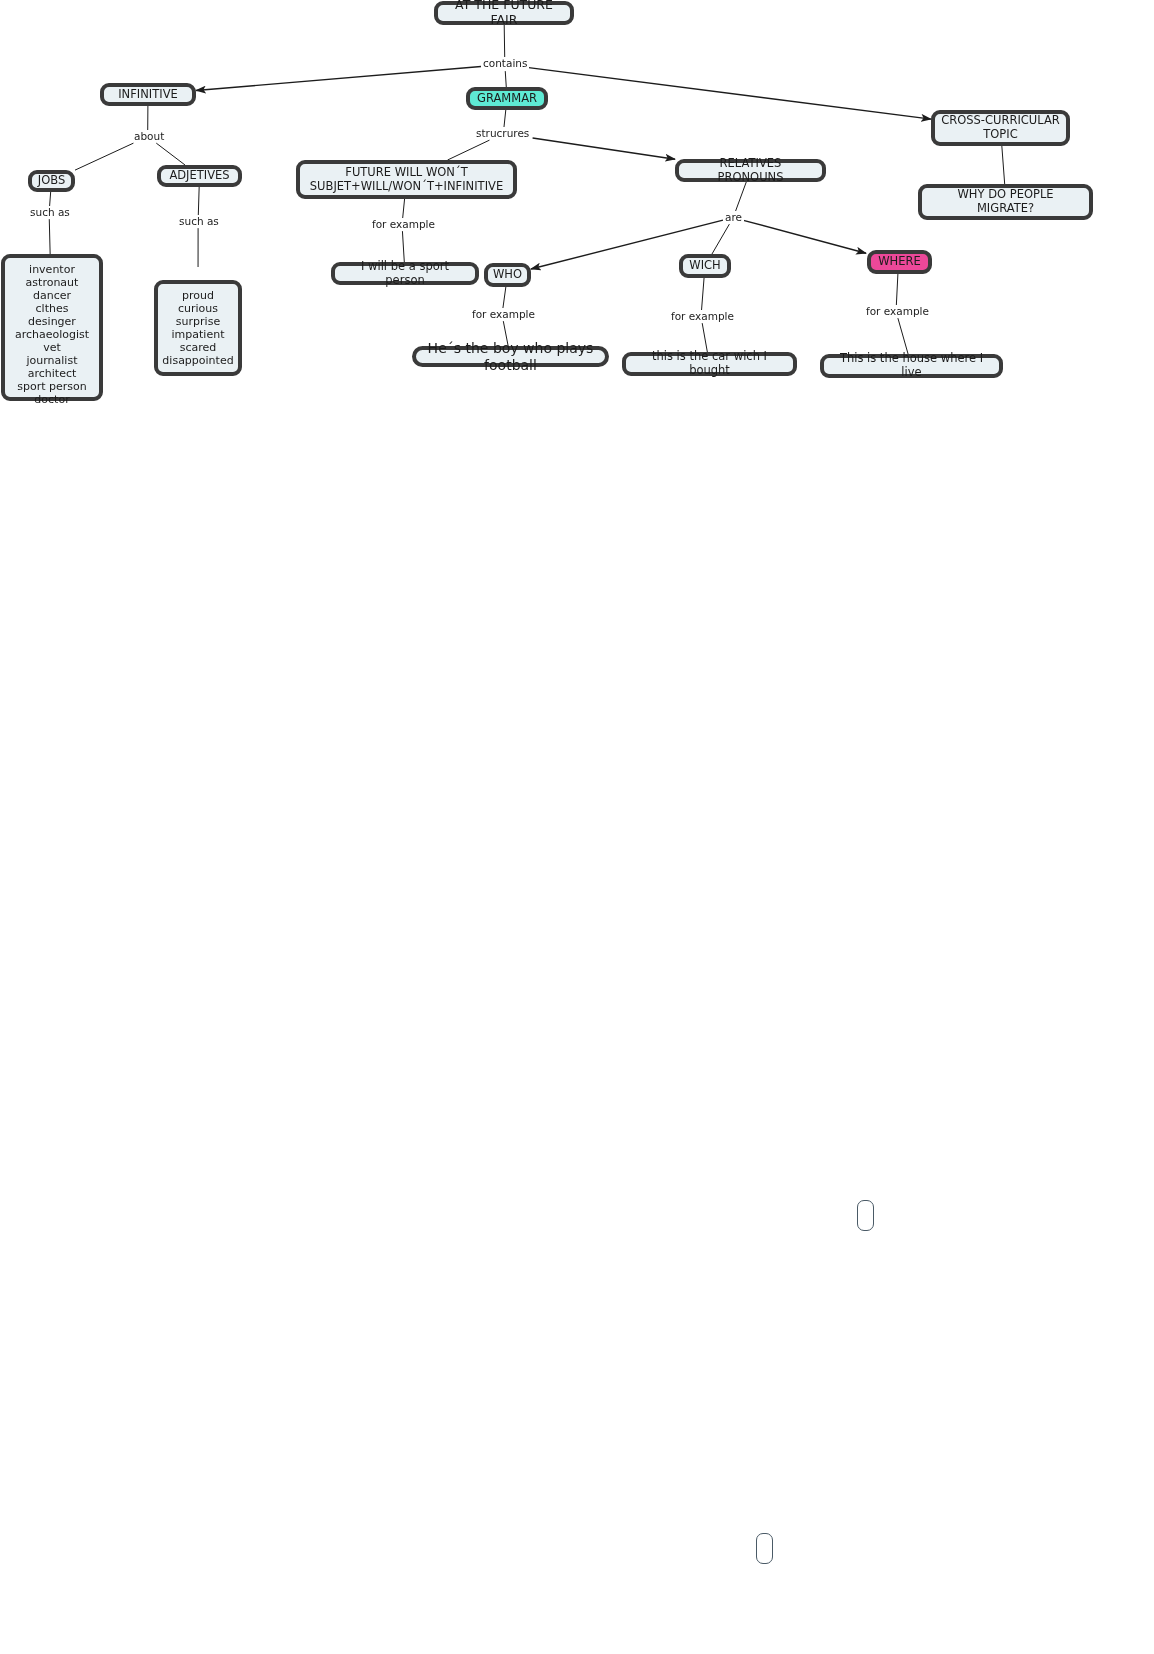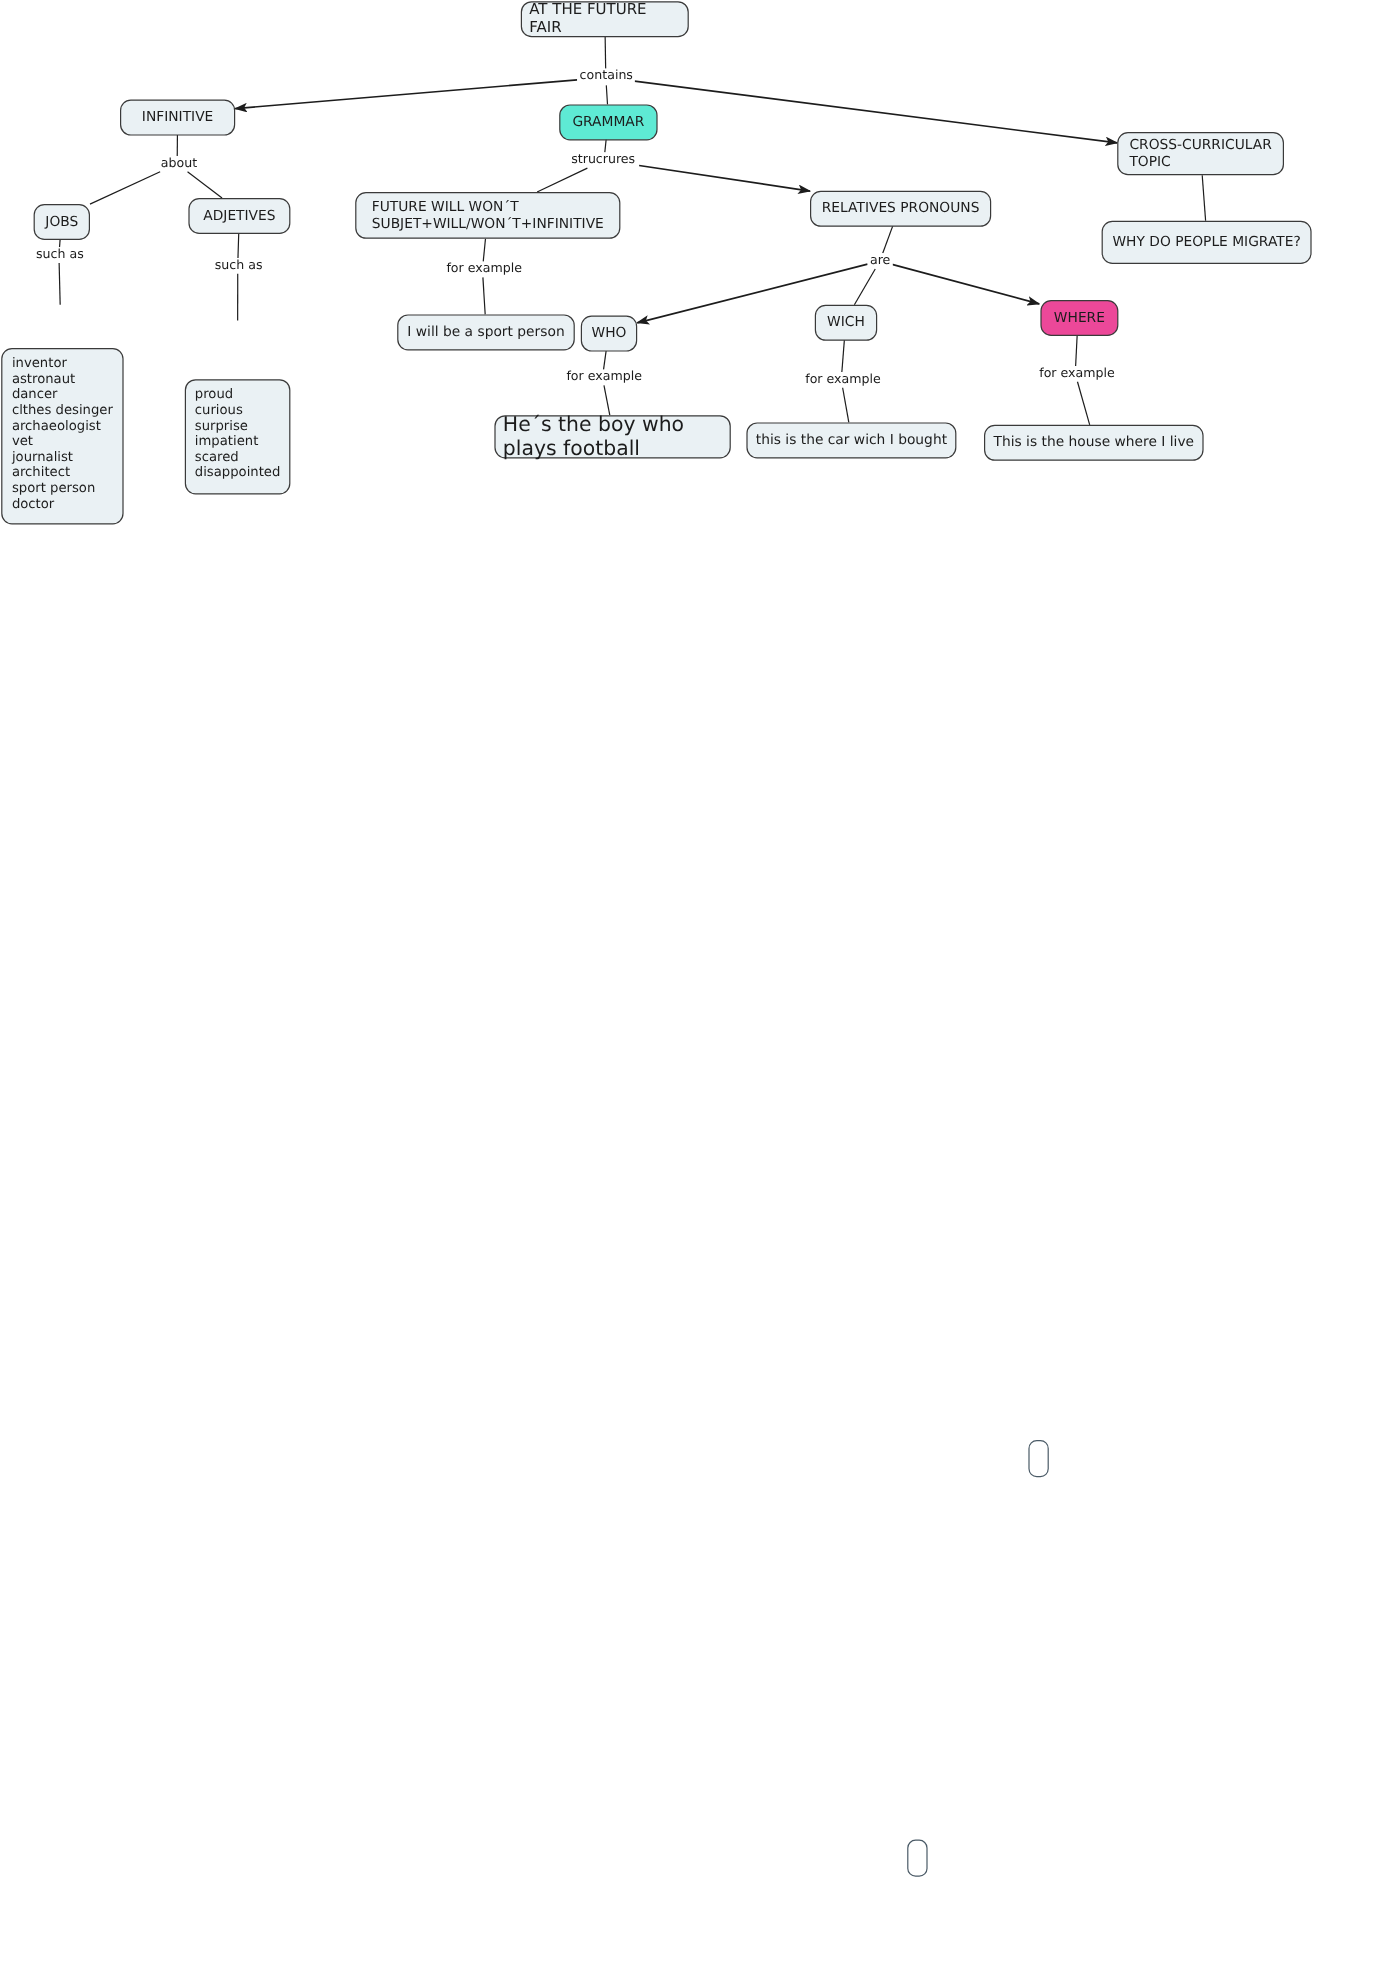--- a/index.html
+++ b/index.html
@@ -26,34 +26,34 @@
     left: 0;
     top: 0;
     width: 1154px;
     height: 1654px;
     pointer-events: none;
   }
   .node {
     position: absolute;
     box-sizing: border-box;
     background: #eaf1f4;
-    border: 1px solid #4c1d95;
+    border: 4px solid #4c1d95;
     border-radius: 9px;
     color: #1c1c1c;
+    text-align: center;
     display: flex;
     align-items: center;
     justify-content: center;
     line-height: 1.18;
     white-space: pre-line;
-    padding: 14px 6px;
+    padding: 2px 6px;
   }
   .node.list {
     align-items: flex-start;
     padding-top: 6px;
-    margin-top: 36px;
   }
   .link-label {
     position: absolute;
     background: #ffffff;
     color: #1c1c1c;
     white-space: nowrap;
     text-align: center;
     padding: 0 2px;
   }
   .blank-marker {
@@ -129,21 +129,21 @@
       <div class="node list" style="left: 154px; top: 280px; width: 88px; height: 96px; font-size: 11px; background: rgb(234, 241, 244); border-color: rgb(58, 58, 58); color: rgb(28, 28, 28);">proud
 curious
 surprise
 impatient
 scared
 disappointed</div>
       <div class="node" style="left: 331px; top: 262px; width: 148px; height: 23px; font-size: 11.5px; background: rgb(234, 241, 244); border-color: rgb(58, 58, 58); color: rgb(28, 28, 28);">I will be a sport person</div>
       <div class="node" style="left: 484px; top: 263px; width: 47px; height: 24px; font-size: 11.5px; background: rgb(234, 241, 244); border-color: rgb(58, 58, 58); color: rgb(28, 28, 28);">WHO</div>
       <div class="node" style="left: 679px; top: 254px; width: 52px; height: 24px; font-size: 11.5px; background: rgb(234, 241, 244); border-color: rgb(58, 58, 58); color: rgb(28, 28, 28);">WICH</div>
       <div class="node" style="left: 867px; top: 250px; width: 65px; height: 24px; font-size: 11.5px; background: #ec4899; border-color: rgb(58, 58, 58); color: rgb(28, 28, 28);">WHERE</div>
-      <div class="node" style="left: 412px; top: 346px; width: 197px; height: 36px; font-size: 17px; background: rgb(234, 241, 244); border-color: rgb(58, 58, 58); color: rgb(28, 28, 28);">He´s the boy who plays football</div>
+      <div class="node" style="left: 412px; top: 346px; width: 197px; height: 21px; font-size: 14px; background: rgb(234, 241, 244); border-color: rgb(58, 58, 58); color: rgb(28, 28, 28); border-radius: 12px;">He´s the boy who plays football</div>
       <div class="node" style="left: 622px; top: 352px; width: 175px; height: 24px; font-size: 11.5px; background: rgb(234, 241, 244); border-color: rgb(58, 58, 58); color: rgb(28, 28, 28);">this is the car wich I bought</div>
       <div class="node" style="left: 820px; top: 354px; width: 183px; height: 24px; font-size: 11.5px; background: rgb(234, 241, 244); border-color: rgb(58, 58, 58); color: rgb(28, 28, 28);">This is the house where I live</div>
     </div>
   <div id="label-layer">
       <div class="link-label" style="left: 481px; top: 57px; font-size: 10.5px; color: rgb(28, 28, 28);">contains</div>
       <div class="link-label" style="left: 132px; top: 130px; font-size: 10.5px; color: rgb(28, 28, 28);">about</div>
       <div class="link-label" style="left: 474px; top: 127px; font-size: 10.5px; color: rgb(28, 28, 28);">strucrures</div>
       <div class="link-label" style="left: 723px; top: 211px; font-size: 10.5px; color: rgb(28, 28, 28);">are</div>
       <div class="link-label" style="left: 28px; top: 206px; font-size: 10.5px; color: rgb(28, 28, 28);">such as</div>
       <div class="link-label" style="left: 177px; top: 215px; font-size: 10.5px; color: rgb(28, 28, 28);">such as</div>

